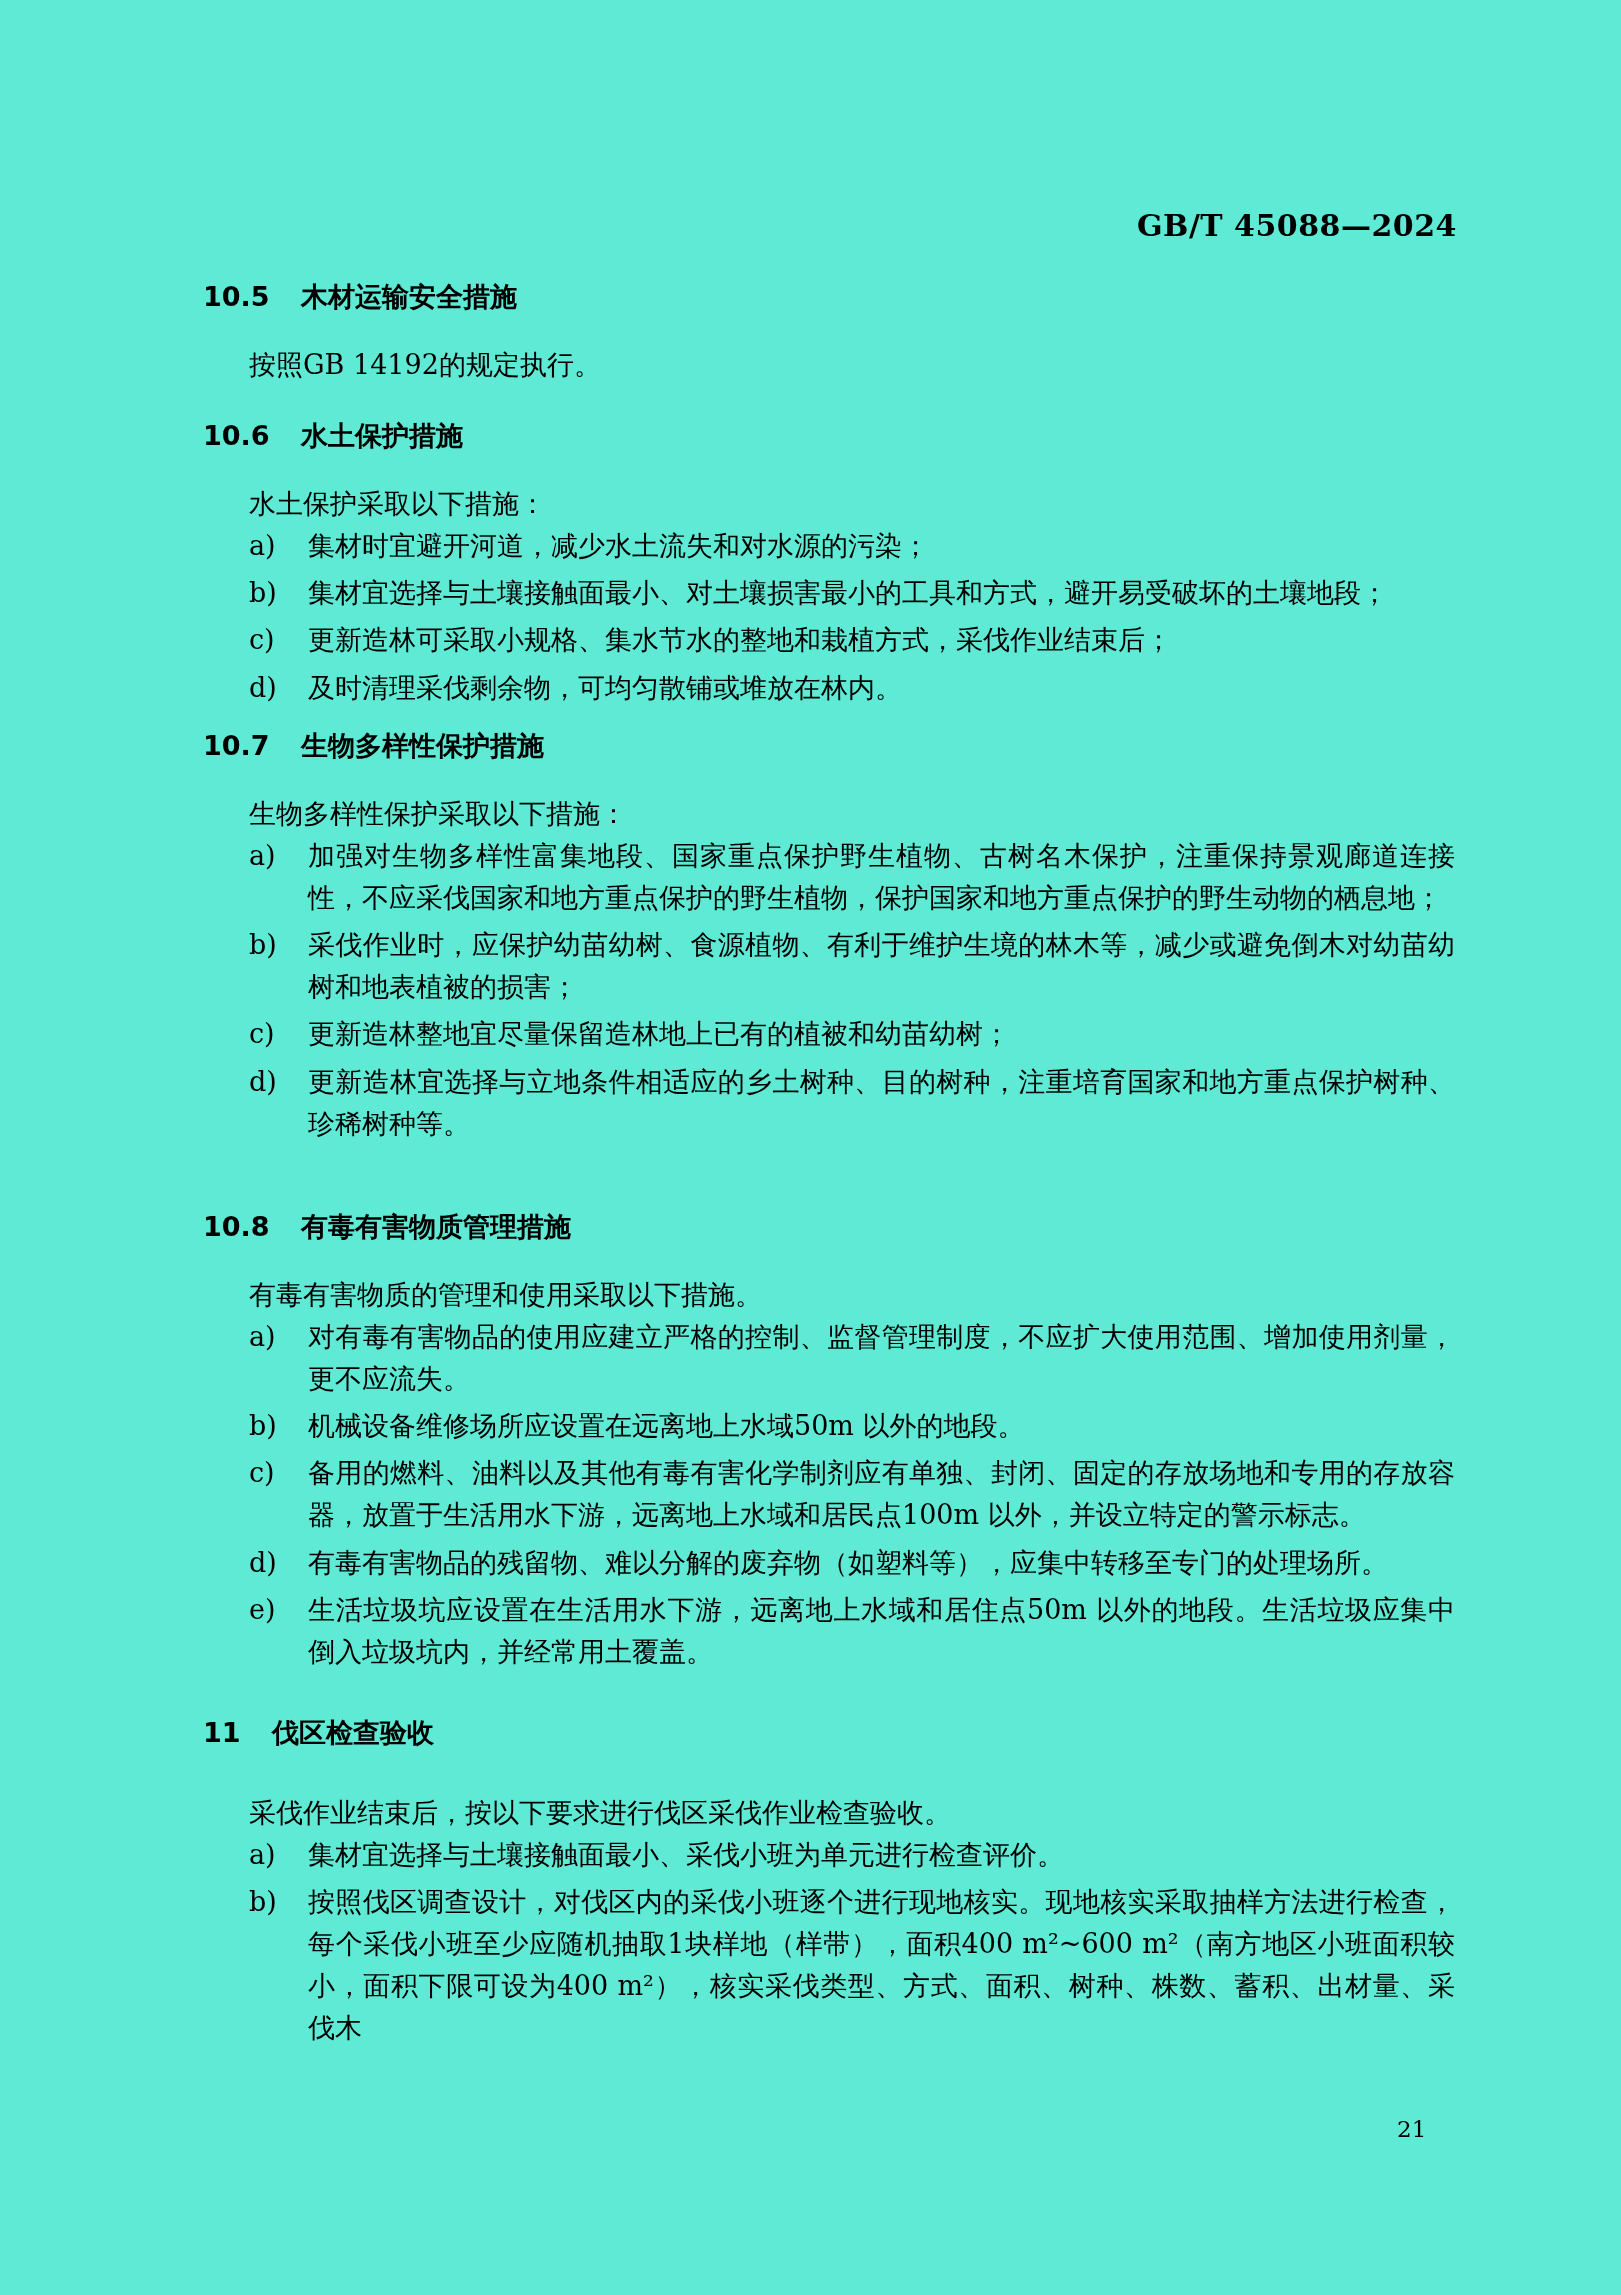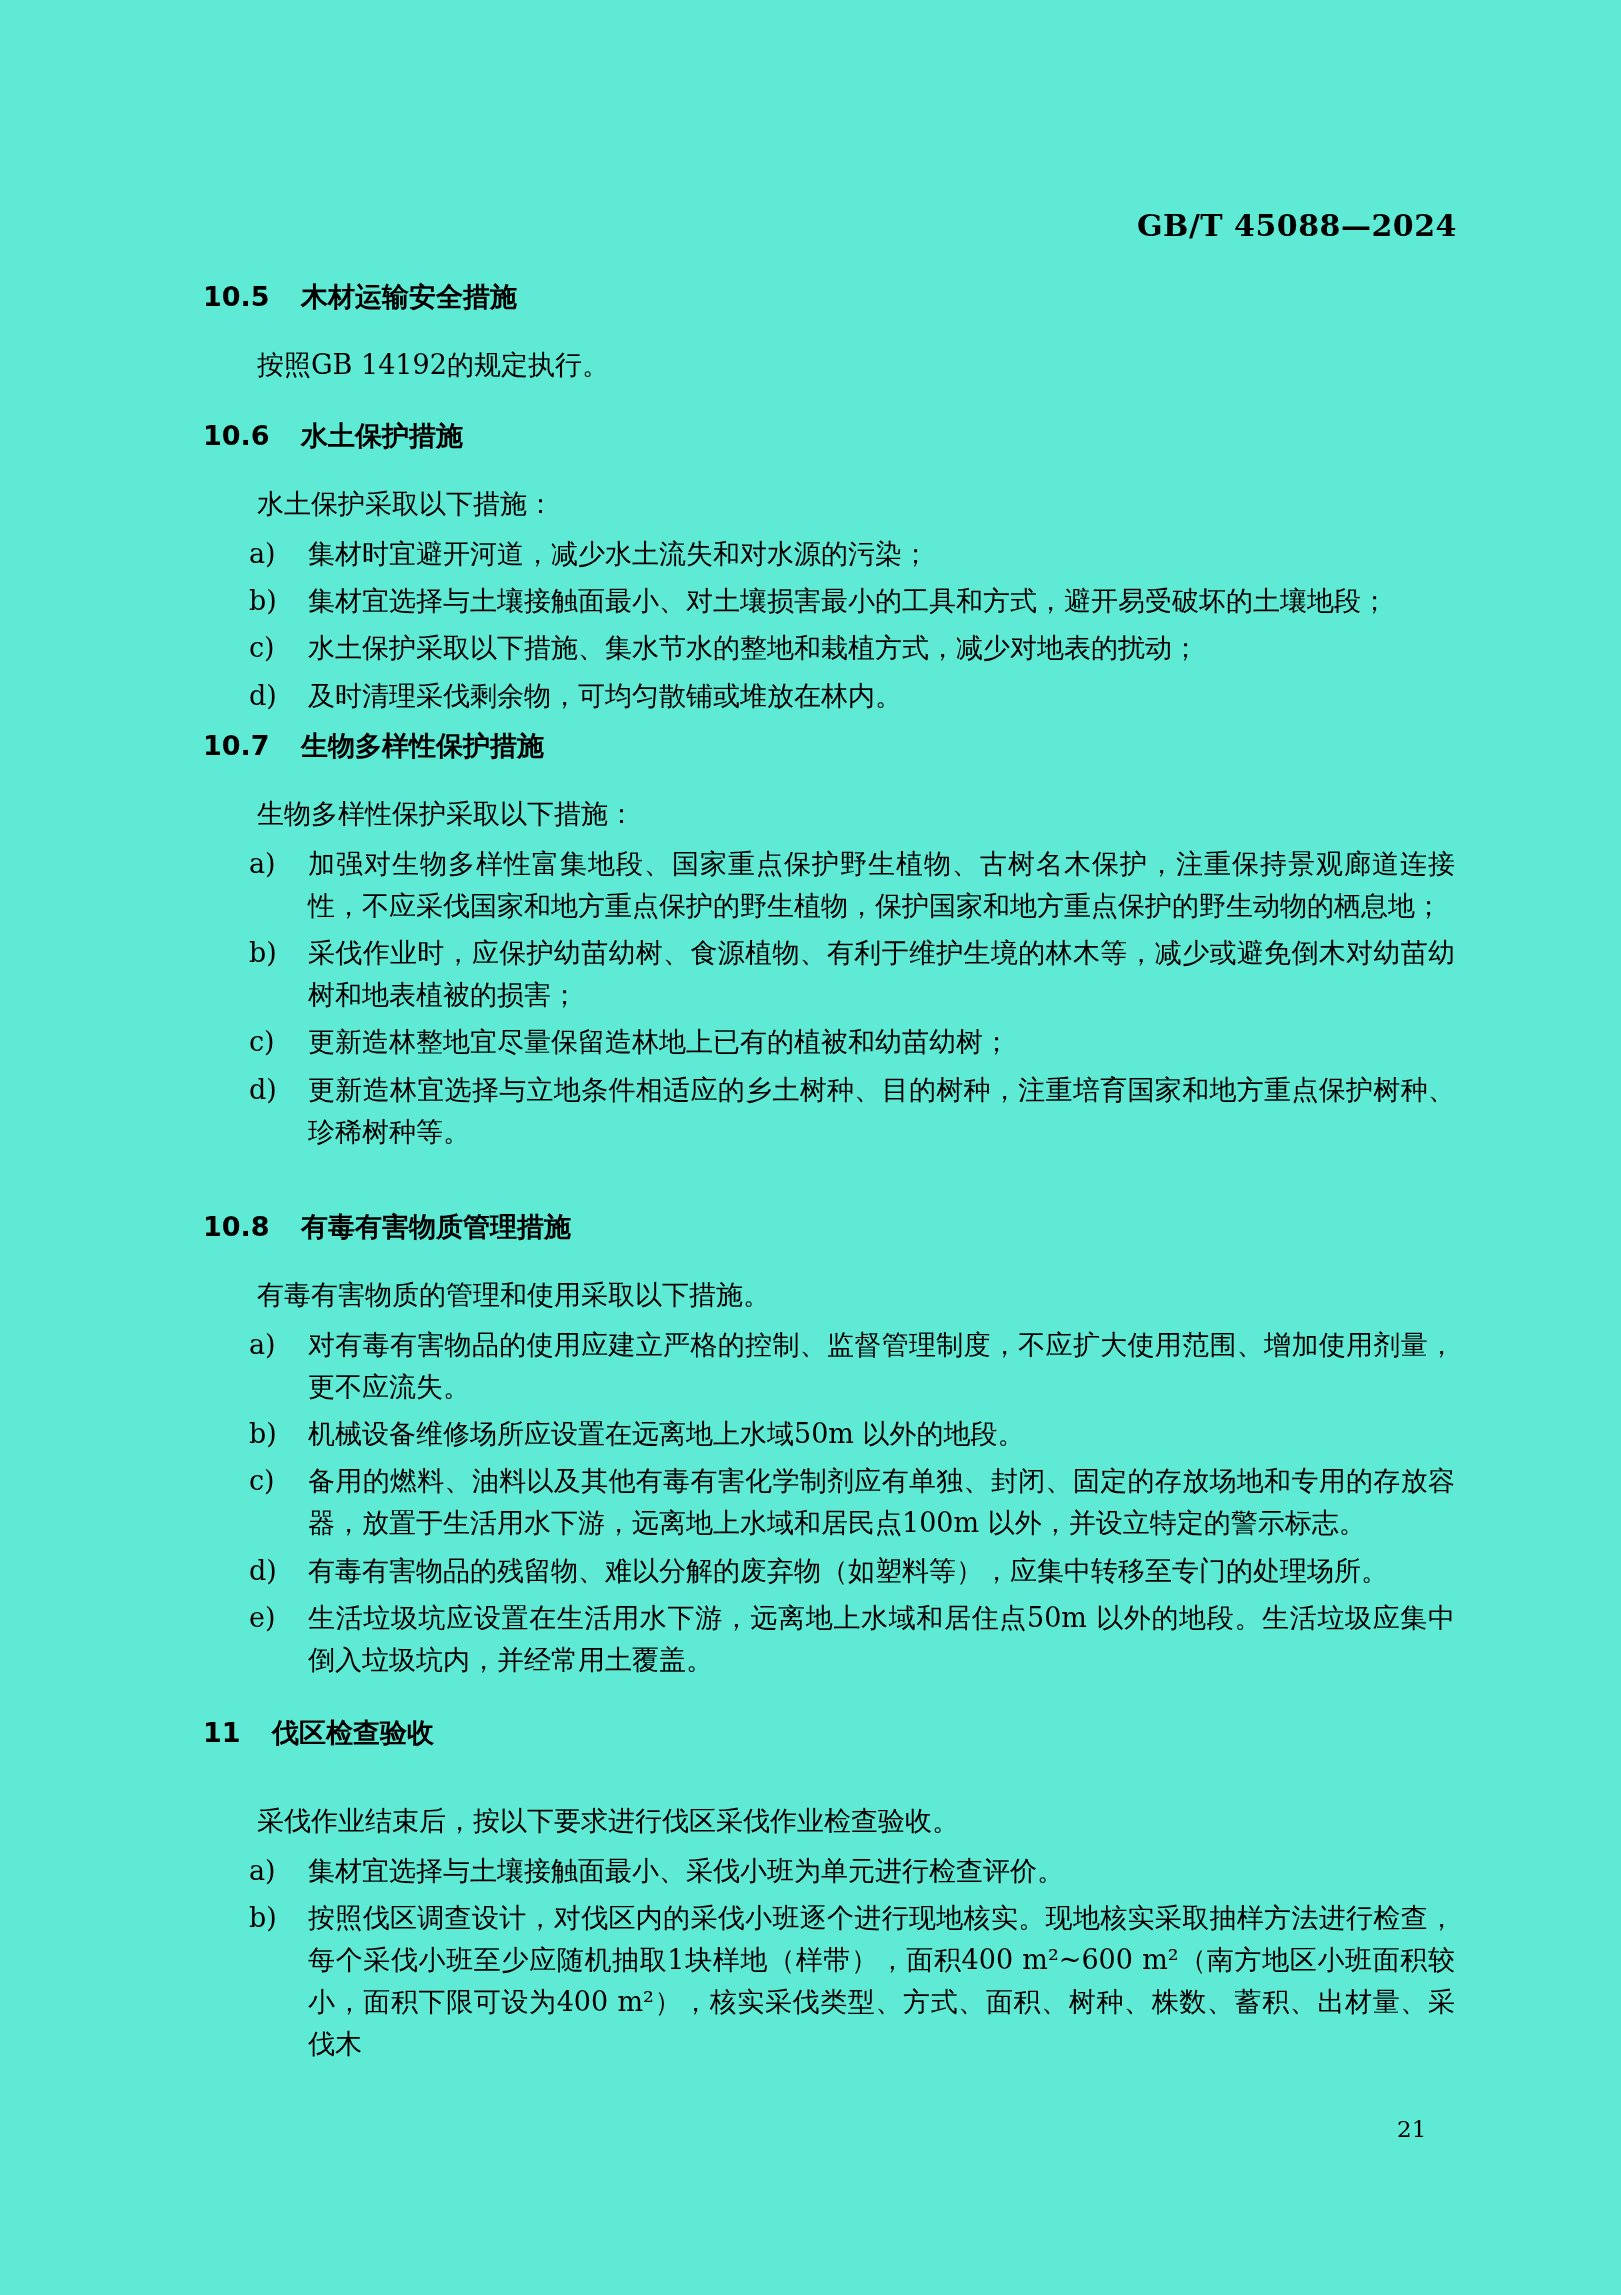--- a/index.html
+++ b/index.html
@@ -31,21 +31,21 @@
     margin: 0 0 26px 0;
     font-family: "DejaVu Sans", sans-serif;
     font-weight: bold;
     font-size: 27px;
     line-height: 42px;
     white-space: nowrap;
   }
   .sec-h .num { display: inline-block; }
   .sec-h .ttl { display: inline-block; margin-left: 22px; }
   .intro {
-    margin: 8px;
+    margin: 0;
     font-size: 27px;
     line-height: 42px;
     text-indent: 46px;
     text-align: justify;
   }
   .items { margin: 0; padding: 0; list-style: none; }
   .li {
     position: relative;
     padding-left: 105px;
     margin-bottom: 5.2px;
@@ -100,21 +100,21 @@
       <div class="li">
         <span class="lab">a)</span>
         <span class="txt">集材时宜避开河道，减少水土流失和对水源的污染；</span>
       </div>
       <div class="li">
         <span class="lab">b)</span>
         <span class="txt">集材宜选择与土壤接触面最小、对土壤损害最小的工具和方式，避开易受破坏的土壤地段；</span>
       </div>
       <div class="li">
         <span class="lab">c)</span>
-        <span class="txt">水土保护采取以下措施、集水节水的整地和栽植方式，减少对地表的扰动；</span>
+        <span class="txt">更新造林可采取小规格、集水节水的整地和栽植方式，采伐作业结束后；</span>
       </div>
       <div class="li">
         <span class="lab">d)</span>
         <span class="txt">及时清理采伐剩余物，可均匀散铺或堆放在林内。</span>
       </div>
     </div>
   </section>
 
   <section class="sec sec-107">
     <h2 class="sec-h">

